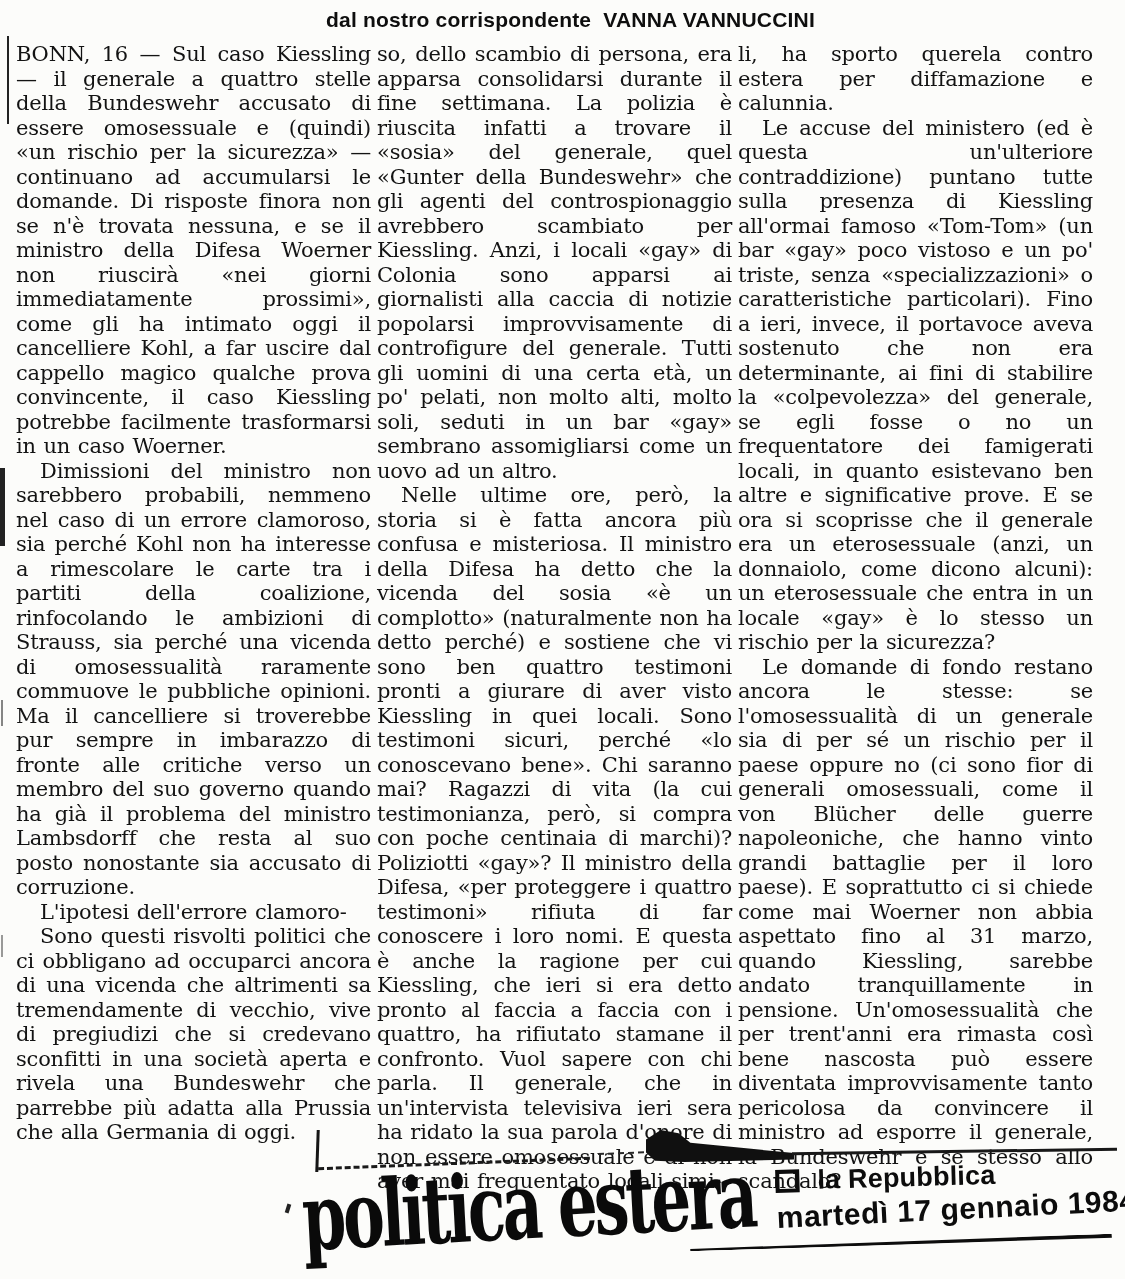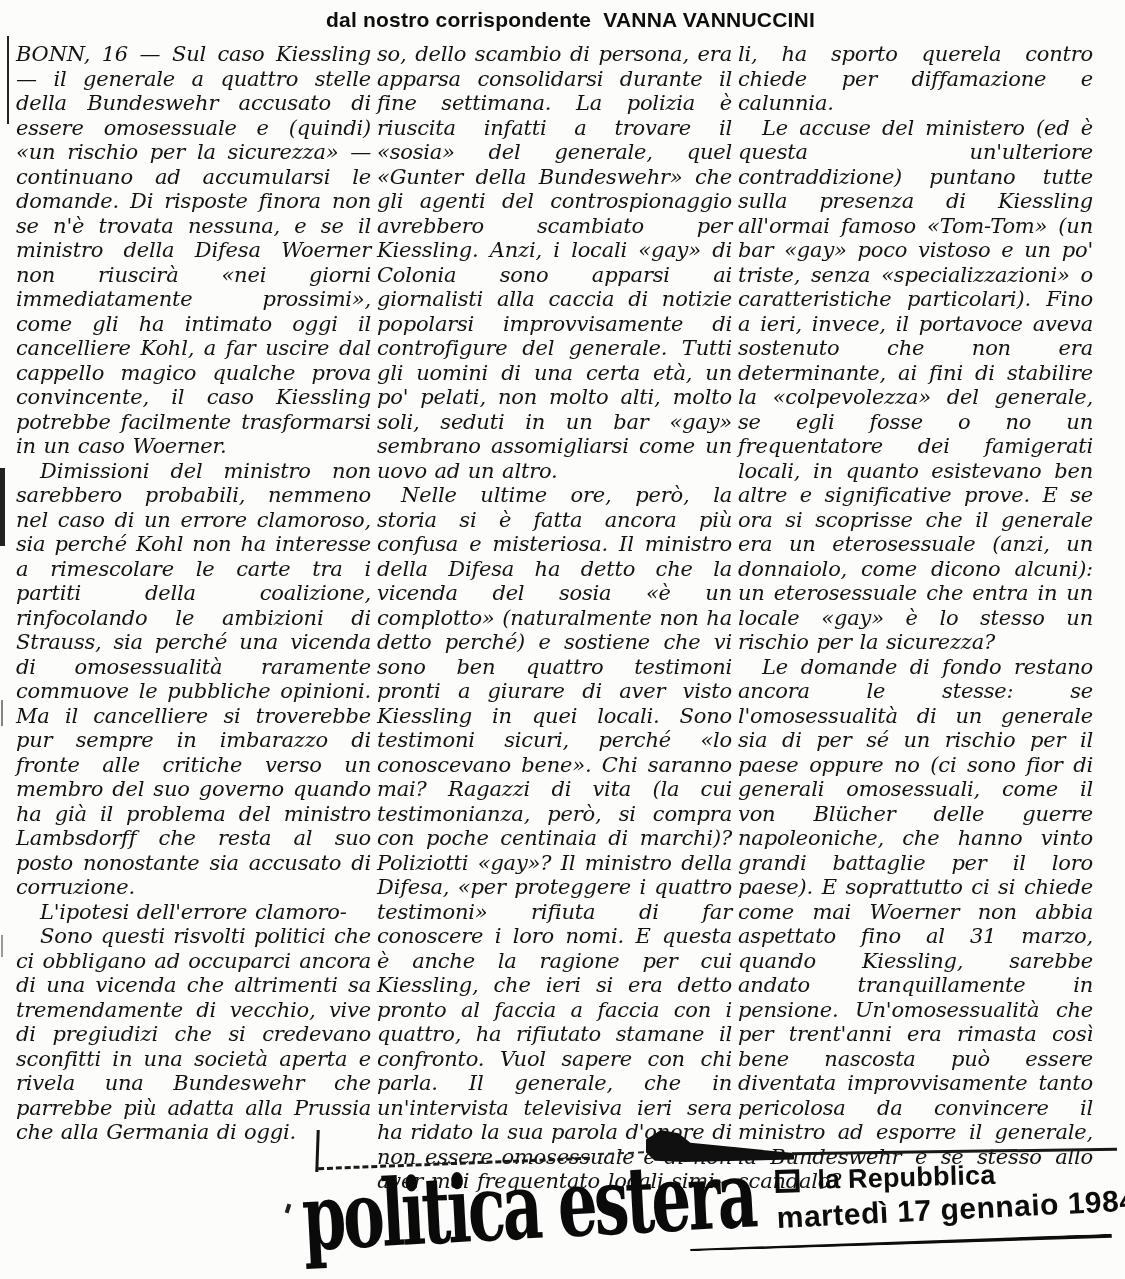--- a/index.html
+++ b/index.html
@@ -18,21 +18,21 @@
     text-align:center;
     font-family:"Liberation Sans", sans-serif;
     font-weight:bold;font-size:21px;letter-spacing:.2px;
     color:#0e0e0e;
     padding-left:8px;
   }
   .byline .author{margin-left:6px;}
   
   .columns{
     position:absolute;top:42px;left:16px;width:1100px;
-    display:flex;gap:6px;font-style:italic;
+    display:flex;gap:6px;
   }
   .col{width:355px;min-height:1085px;}
   p.par{
     margin:0;
     font-size:21px;line-height:24.5px;
     text-align:justify;
     hyphens:auto;-webkit-hyphens:auto;
     word-spacing:1.2px;letter-spacing:-.2px;
   }
   p.par.indent{text-indent:24px;}
@@ -96,21 +96,21 @@
         <p class="par" lang="it">BONN, 16 — Sul caso Kiessling — il generale a quattro stelle della Bundeswehr accusato di essere omosessuale e (quindi) «un rischio per la sicurezza» — continuano ad accumularsi le domande. Di risposte finora non se n'è trovata nessuna, e se il ministro della Difesa Woerner non riuscirà «nei giorni immediatamente prossimi», come gli ha intimato oggi il cancelliere Kohl, a far uscire dal cappello magico qualche prova convincente, il caso Kiessling potrebbe facilmente trasformarsi in un caso Woerner.</p>
         <p class="par indent" lang="it">Dimissioni del ministro non sarebbero probabili, nemmeno nel caso di un errore clamoroso, sia perché Kohl non ha interesse a rimescolare le carte tra i partiti della coalizione, rinfocolando le ambizioni di Strauss, sia perché una vicenda di omosessualità raramente commuove le pubbliche opinioni. Ma il cancelliere si troverebbe pur sempre in imbarazzo di fronte alle critiche verso un membro del suo governo quando ha già il problema del ministro Lambsdorff che resta al suo posto nonostante sia accusato di corruzione.</p>
         <p class="par indent" lang="it">L'ipotesi dell'errore clamoro-</p>
         <p class="par indent" lang="it">Sono questi risvolti politici che ci obbligano ad occuparci ancora di una vicenda che altrimenti sa tremendamente di vecchio, vive di pregiudizi che si credevano sconfitti in una società aperta e rivela una Bundeswehr che parrebbe più adatta alla Prussia che alla Germania di oggi.</p>
       </div>
     <div class="col">
         <p class="par" lang="it">so, dello scambio di persona, era apparsa consolidarsi durante il fine settimana. La polizia è riuscita infatti a trovare il «sosia» del generale, quel «Gunter della Bundeswehr» che gli agenti del controspionaggio avrebbero scambiato per Kiessling. Anzi, i locali «gay» di Colonia sono apparsi ai giornalisti alla caccia di notizie popolarsi improvvisamente di controfigure del generale. Tutti gli uomini di una certa età, un po' pelati, non molto alti, molto soli, seduti in un bar «gay» sembrano assomigliarsi come un uovo ad un altro.</p>
         <p class="par indent" lang="it">Nelle ultime ore, però, la storia si è fatta ancora più confusa e misteriosa. Il ministro della Difesa ha detto che la vicenda del sosia «è un complotto» (naturalmente non ha detto perché) e sostiene che vi sono ben quattro testimoni pronti a giurare di aver visto Kiessling in quei locali. Sono testimoni sicuri, perché «lo conoscevano bene». Chi saranno mai? Ragazzi di vita (la cui testimonianza, però, si compra con poche centinaia di marchi)? Poliziotti «gay»? Il ministro della Difesa, «per proteggere i quattro testimoni» rifiuta di far conoscere i loro nomi. E questa è anche la ragione per cui Kiessling, che ieri si era detto pronto al faccia a faccia con i quattro, ha rifiutato stamane il confronto. Vuol sapere con chi parla. Il generale, che in un'intervista televisiva ieri sera ha ridato la sua parola d'onore di non essere omosessuale e di non aver mai frequentato locali simi-</p>
       </div>
     <div class="col">
-        <p class="par" lang="it">li, ha sporto querela contro chiede per diffamazione e calunnia.</p>
+        <p class="par" lang="it">li, ha sporto querela contro estera per diffamazione e calunnia.</p>
         <p class="par indent" lang="it">Le accuse del ministero (ed è questa un'ulteriore contraddizione) puntano tutte sulla presenza di Kiessling all'ormai famoso «Tom-Tom» (un bar «gay» poco vistoso e un po' triste, senza «specializzazioni» o caratteristiche particolari). Fino a ieri, invece, il portavoce aveva sostenuto che non era determinante, ai fini di stabilire la «colpevolezza» del generale, se egli fosse o no un frequentatore dei famigerati locali, in quanto esistevano ben altre e significative prove. E se ora si scoprisse che il generale era un eterosessuale (anzi, un donnaiolo, come dicono alcuni): un eterosessuale che entra in un locale «gay» è lo stesso un rischio per la sicurezza?</p>
         <p class="par indent" lang="it">Le domande di fondo restano ancora le stesse: se l'omosessualità di un generale sia di per sé un rischio per il paese oppure no (ci sono fior di generali omosessuali, come il von Blücher delle guerre napoleoniche, che hanno vinto grandi battaglie per il loro paese). E soprattutto ci si chiede come mai Woerner non abbia aspettato fino al 31 marzo, quando Kiessling, sarebbe andato tranquillamente in pensione. Un'omosessualità che per trent'anni era rimasta così bene nascosta può essere diventata improvvisamente tanto pericolosa da convincere il ministro ad esporre il generale, la Bundeswehr e se stesso allo scandalo?</p>
       </div>
   </div>
 
   <div class="torn-tick"></div>
   <div class="torn-dash-1"></div>
   <div class="torn-dash-2"></div>
   <div class="ink-smudge"></div>
   <div class="torn-line-right"></div>

